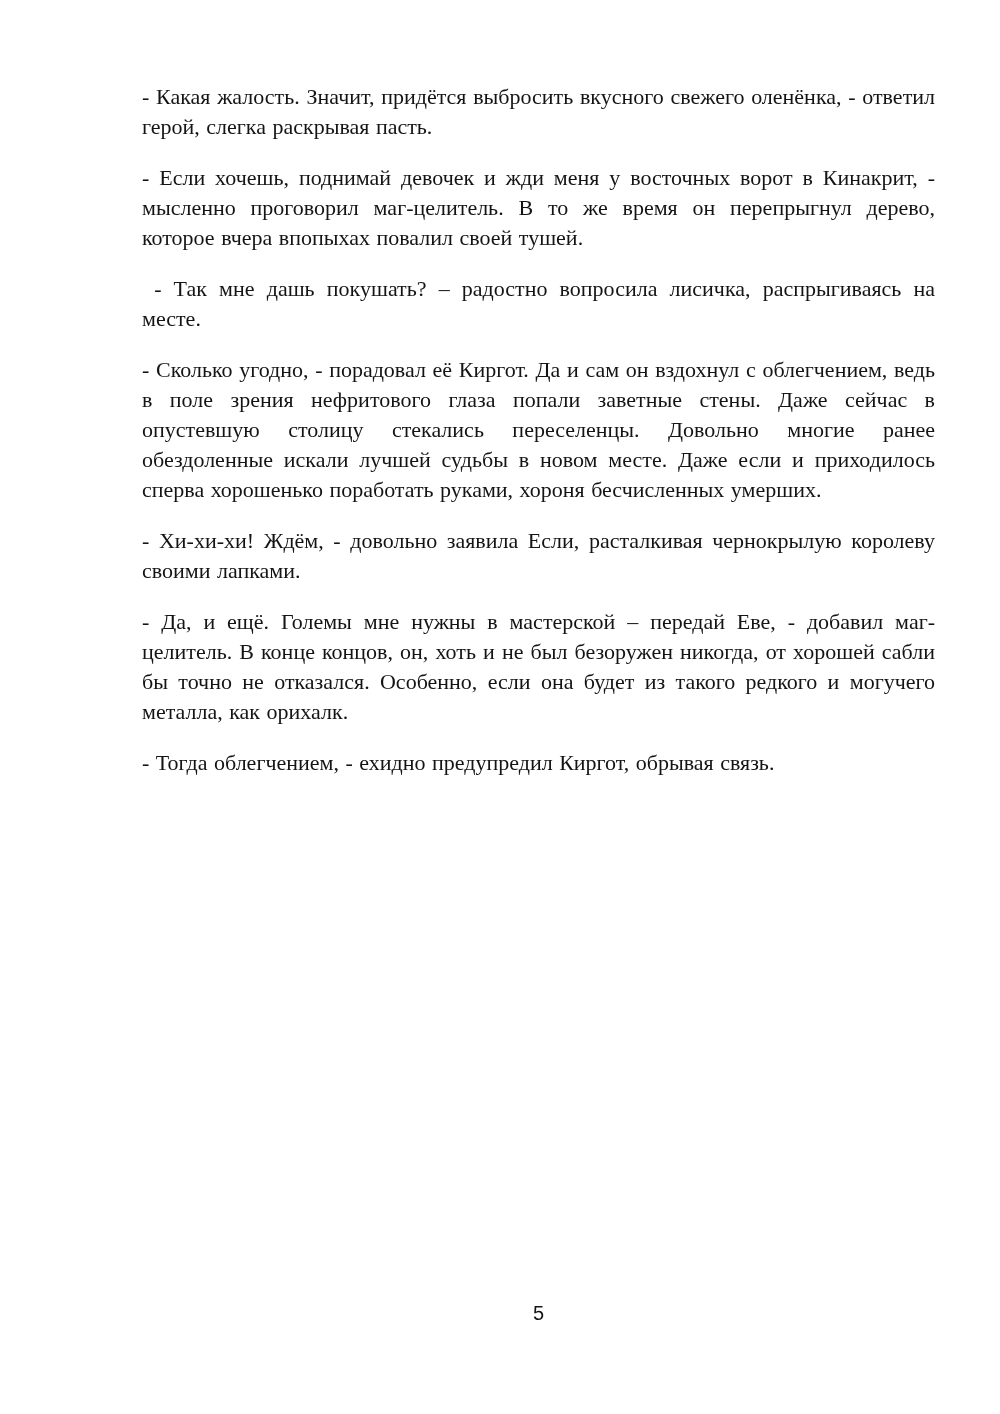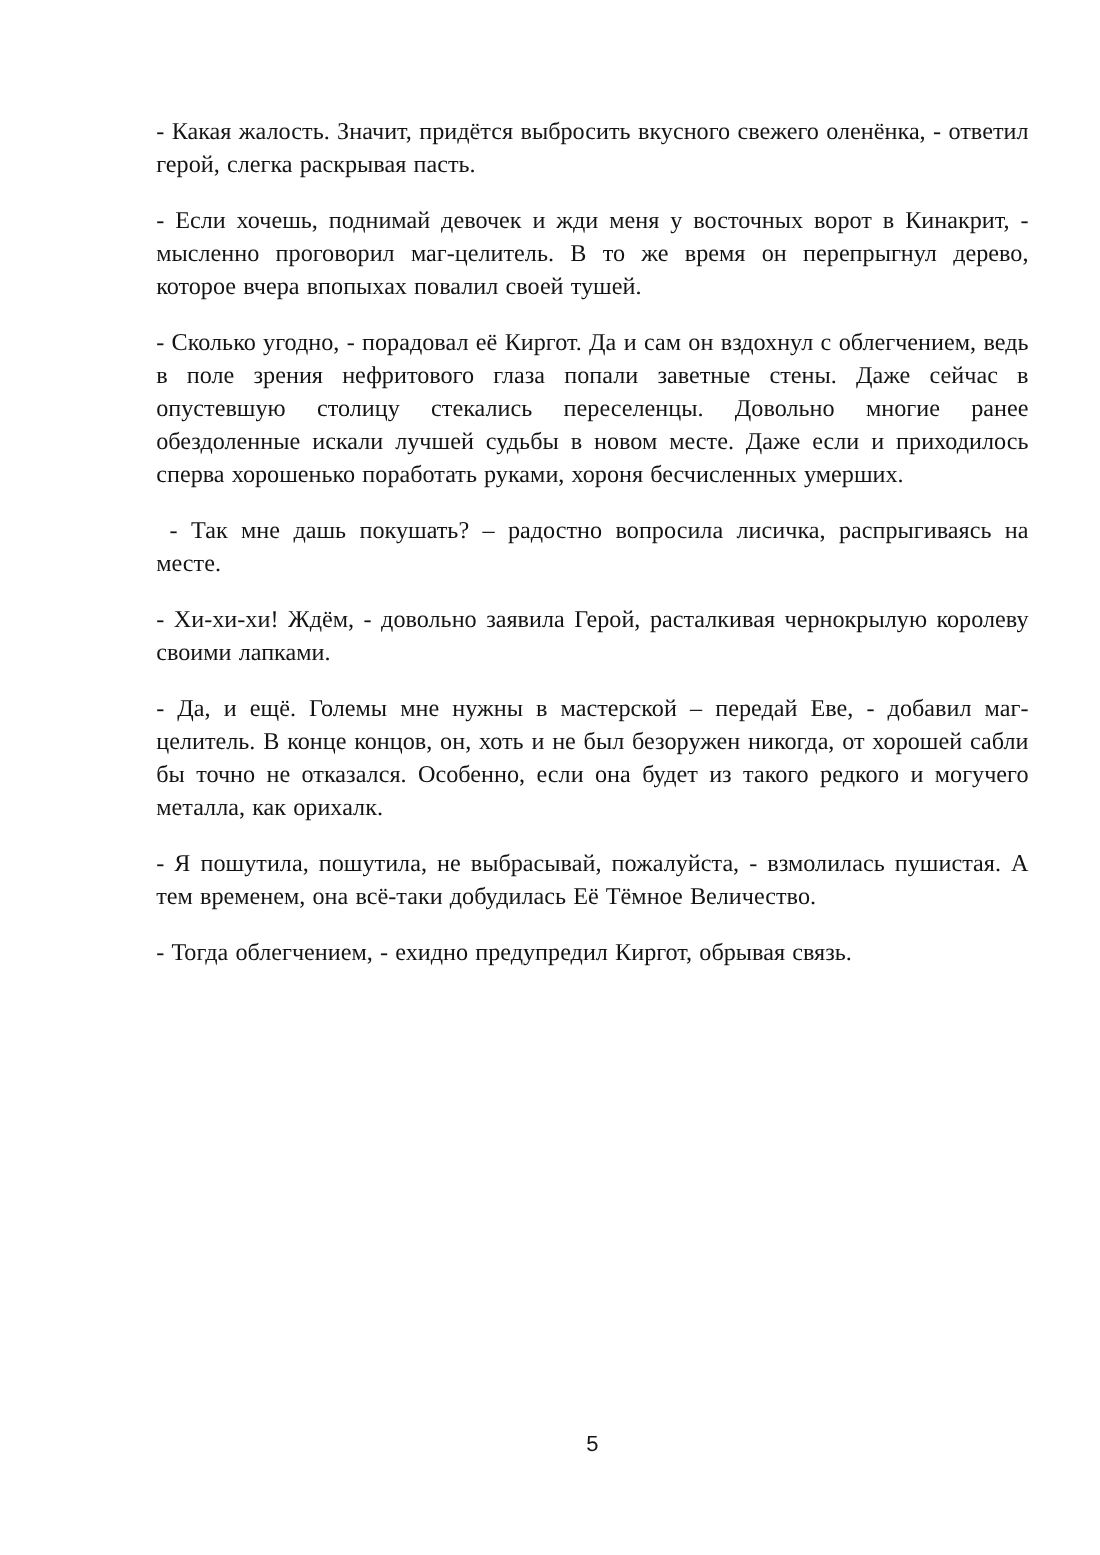--- a/index.html
+++ b/index.html
@@ -12,21 +12,21 @@
     width: 1000px;
     height: 1414px;
     background: #ffffff;
     font-family: "Liberation Serif", serif;
     color: #141414;
     overflow: hidden;
   }
   .content {
     position: absolute;
     left: 142px;
-    top: 104px;
+    top: 82px;
     width: 793px;
   }
   .para {
     margin: 0 0 21px 0;
     font-size: 22px;
     line-height: 30px;
     text-align: justify;
     white-space: pre-wrap;
     word-spacing: 1px;
   }
@@ -41,23 +41,22 @@
     color: #141414;
   }
 </style>
 </head>
 <body>
 
 <div class="page">
   <div class="content">
     <p class="para">- Какая жалость. Значит, придётся выбросить вкусного свежего оленёнка, - ответил герой, слегка раскрывая пасть.</p>
     <p class="para">- Если хочешь, поднимай девочек и жди меня у восточных ворот в Кинакрит, - мысленно проговорил маг-целитель. В то же время он перепрыгнул дерево, которое вчера впопыхах повалил своей тушей.</p>
+    <p class="para"> - Так мне дашь покушать? – радостно вопросила лисичка, распрыгиваясь на месте.</p>
     <p class="para">- Сколько угодно, - порадовал её Киргот. Да и сам он вздохнул с облегчением, ведь в поле зрения нефритового глаза попали заветные стены. Даже сейчас в опустевшую столицу стекались переселенцы. Довольно многие ранее обездоленные искали лучшей судьбы в новом месте. Даже если и приходилось сперва хорошенько поработать руками, хороня бесчисленных умерших.</p>
-    <p class="para"> - Так мне дашь покушать? – радостно вопросила лисичка, распрыгиваясь на месте.</p>
-    <p class="para">- Хи-хи-хи! Ждём, - довольно заявила Герой, расталкивая чернокрылую королеву своими лапками.</p>
+    <p class="para">- Хи-хи-хи! Ждём, - довольно заявила Если, расталкивая чернокрылую королеву своими лапками.</p>
     <p class="para">- Да, и ещё. Големы мне нужны в мастерской – передай Еве, - добавил маг-целитель. В конце концов, он, хоть и не был безоружен никогда, от хорошей сабли бы точно не отказался. Особенно, если она будет из такого редкого и могучего металла, как орихалк.</p>
-    <p class="para">- Я пошутила, пошутила, не выбрасывай, пожалуйста, - взмолилась пушистая. А тем временем, она всё-таки добудилась Её Тёмное Величество.</p>
     <p class="para">- Тогда облегчением, - ехидно предупредил Киргот, обрывая связь.</p>
   </div>
   <div class="footer">
     <span>5</span>
   </div>
 </div>
 
 </body></html>

